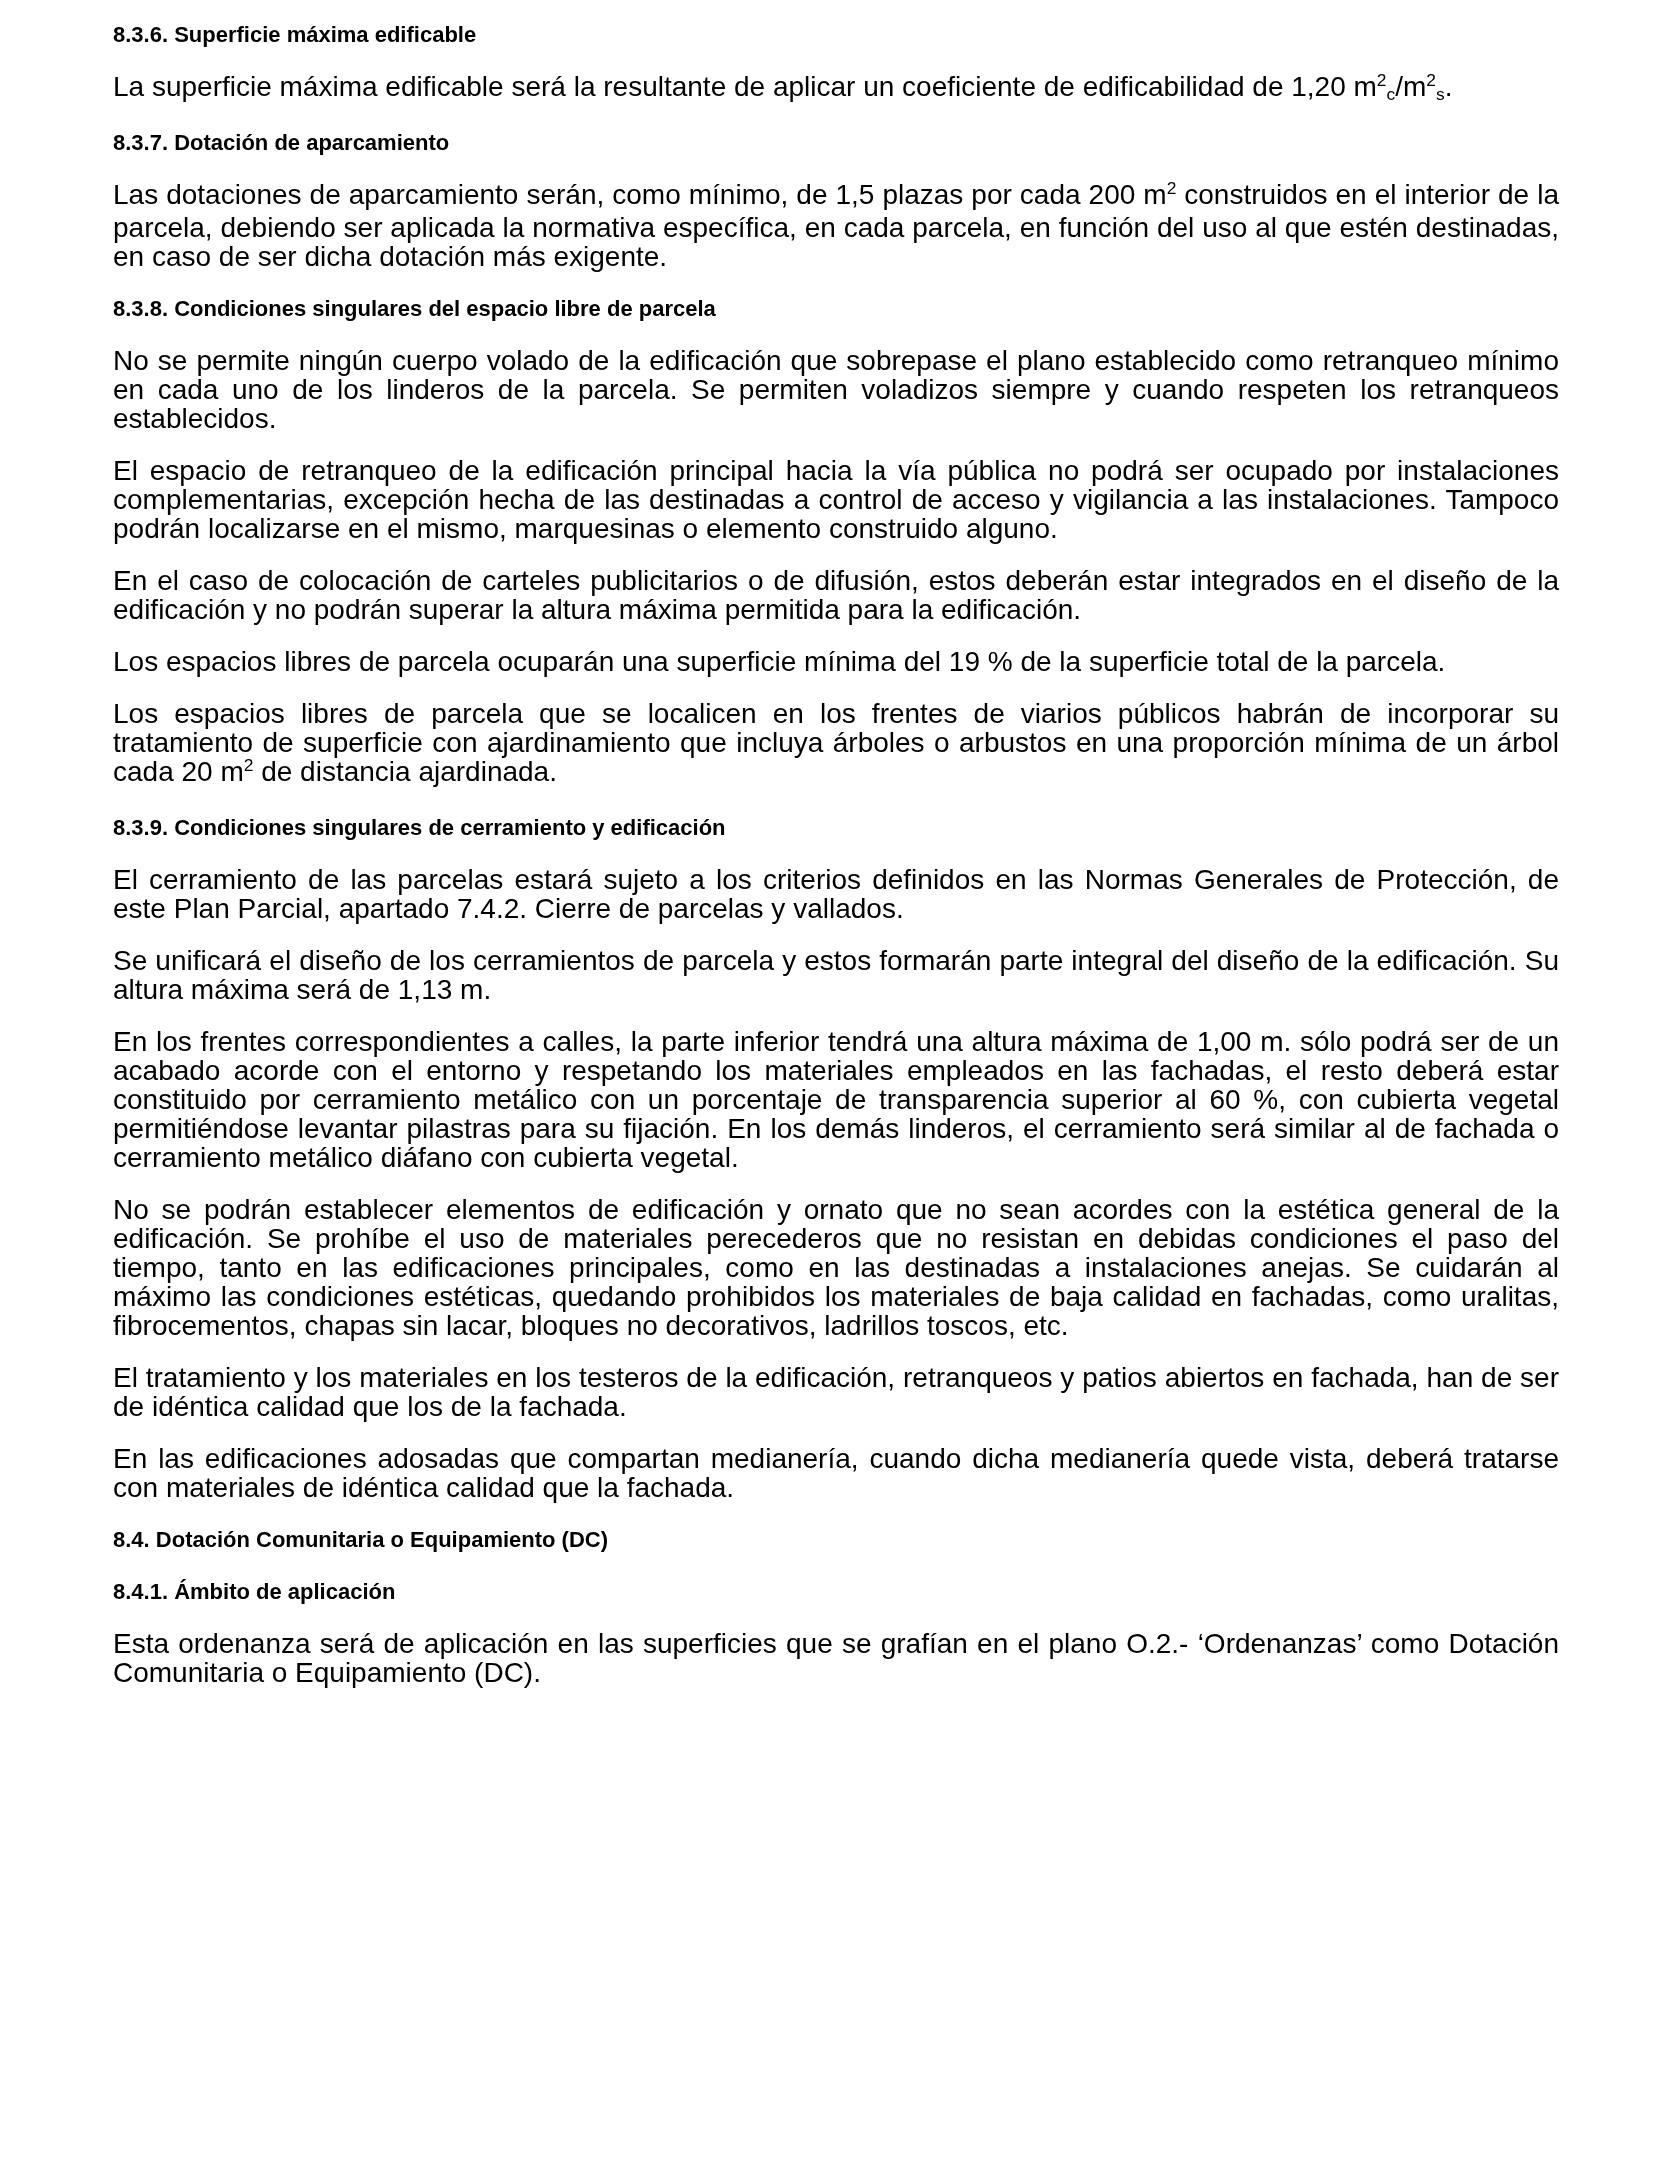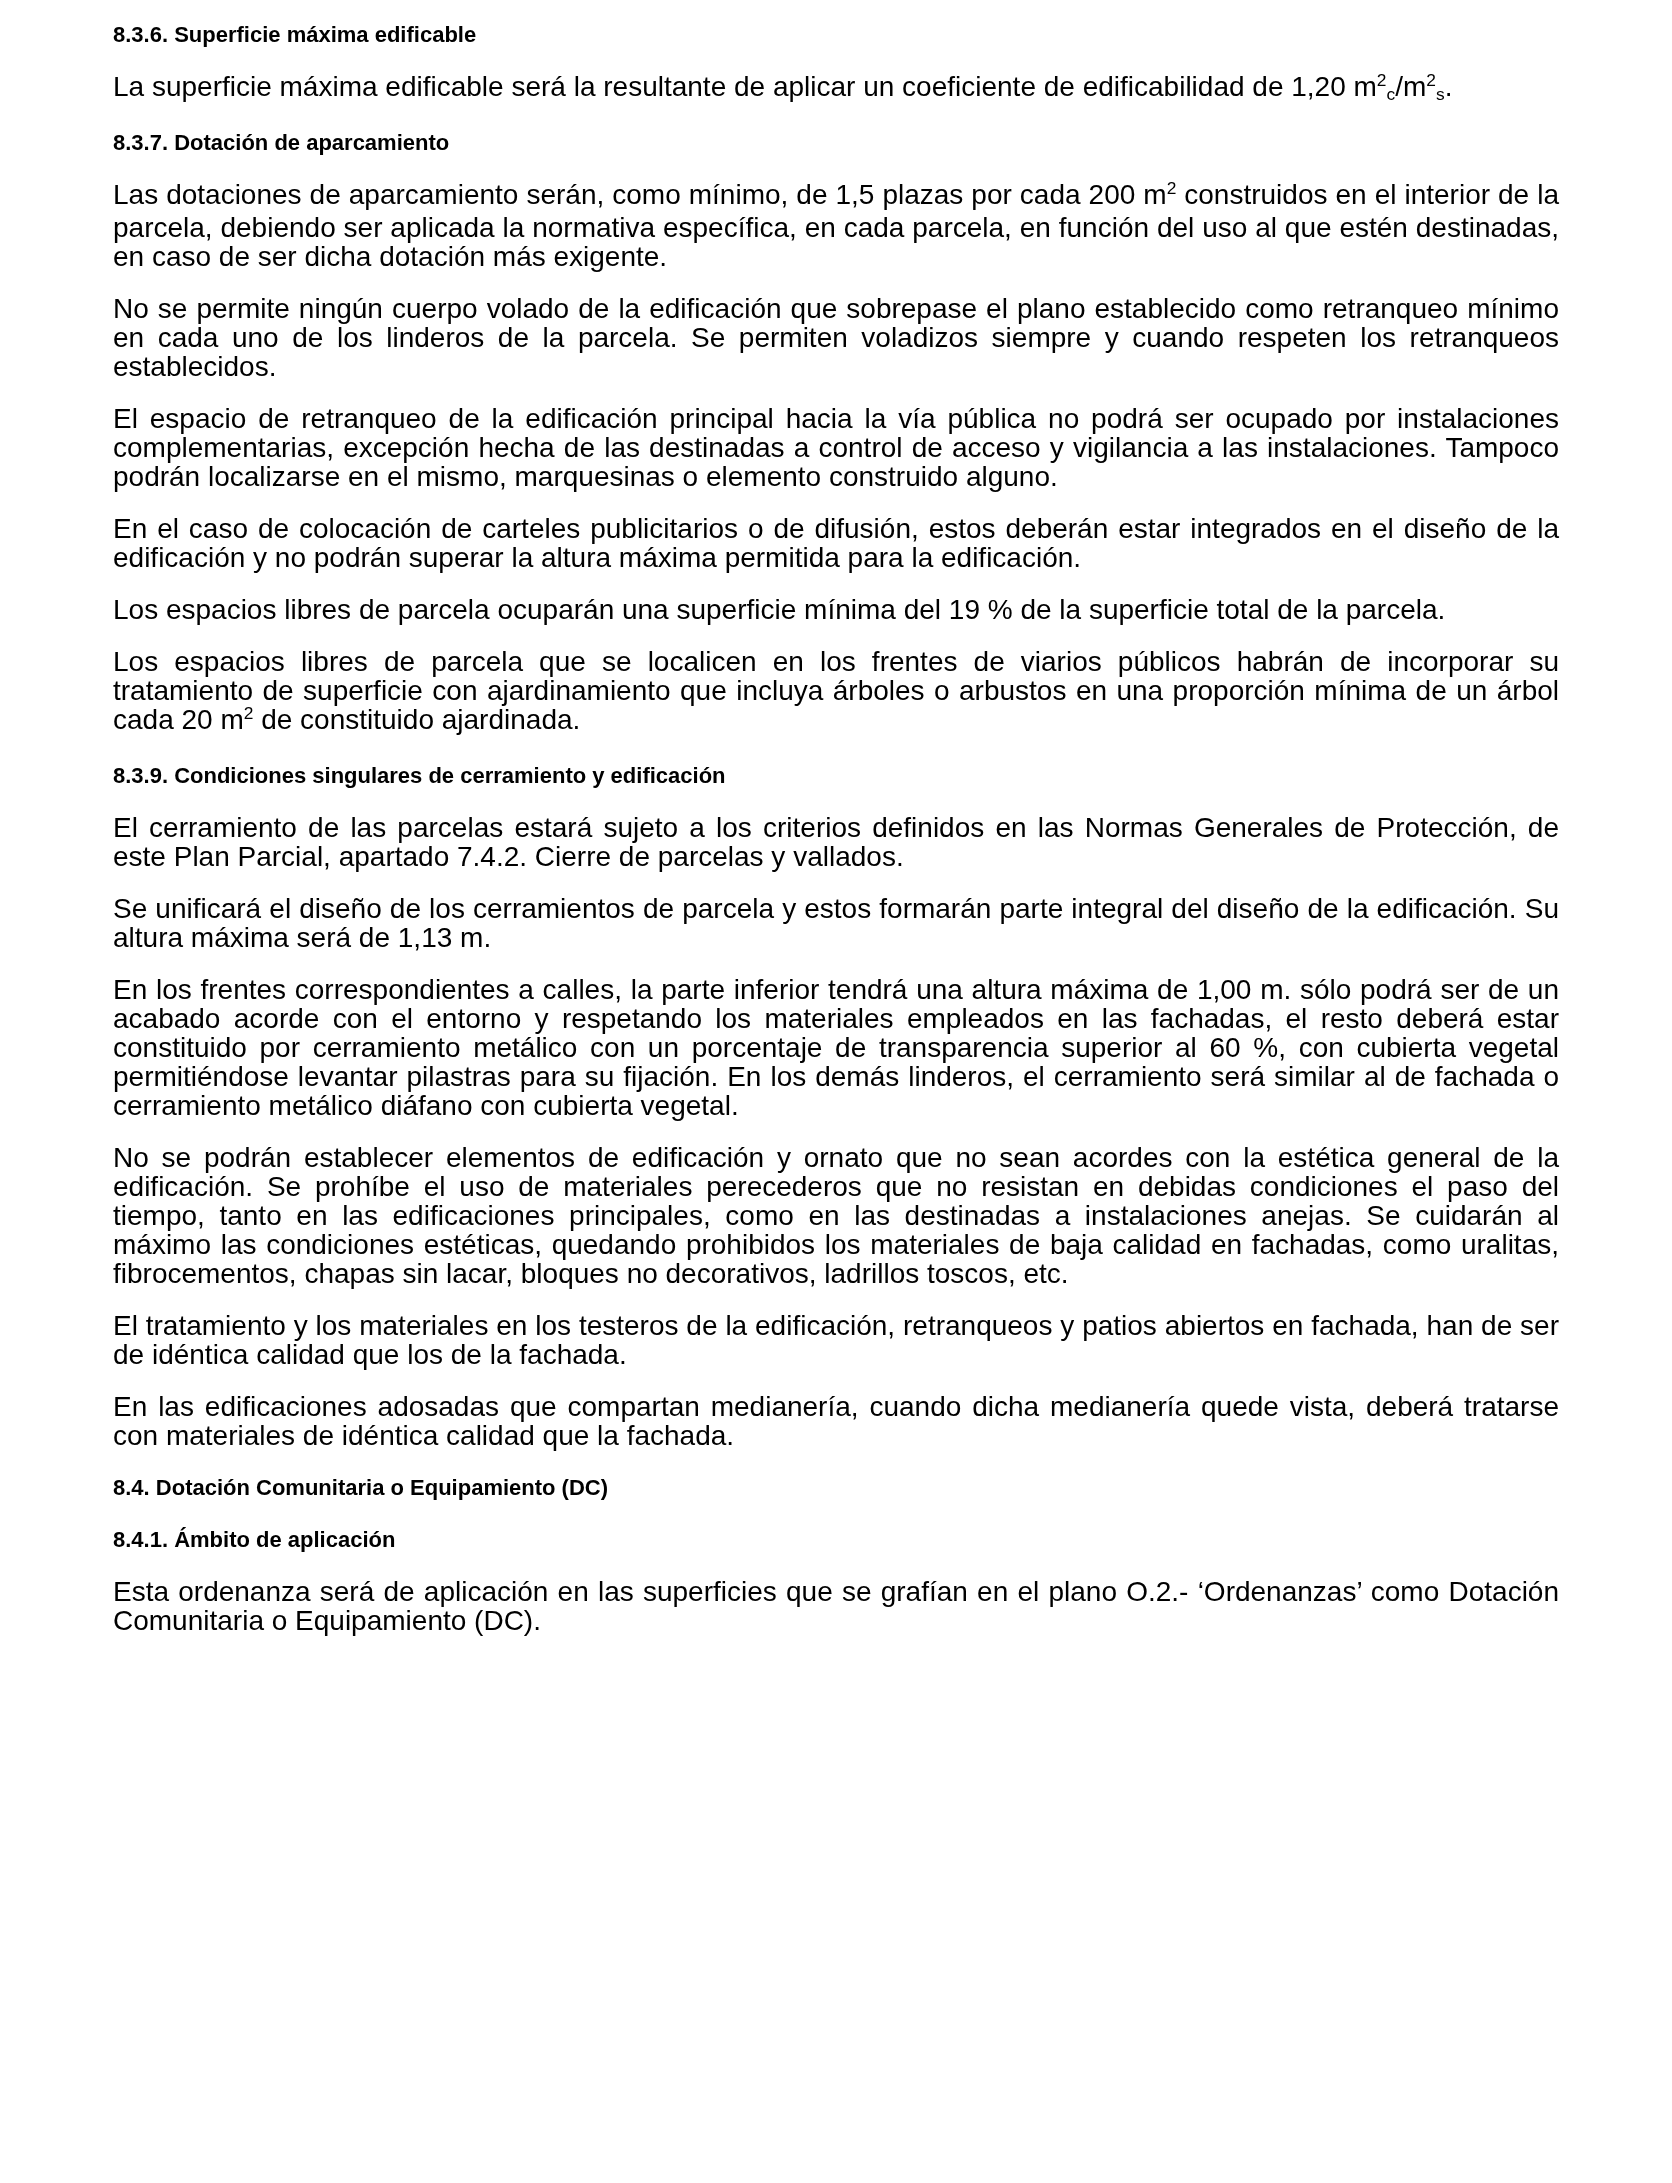--- a/index.html
+++ b/index.html
@@ -50,25 +50,26 @@
 </style>
 </head>
 <body>
 
 <main class="page">
   <section>
       <h3 class="heading">8.3.6. Superficie máxima edificable</h3>
       <p class="paragraph"><span class="run">La superficie máxima edificable será la resultante de aplicar un coeficiente de edificabilidad de 1,20 m</span><span class="sup">2</span><span class="sub">c</span><span class="run">/m</span><span class="sup">2</span><span class="sub">s</span><span class="run">.</span></p>
       <h3 class="heading">8.3.7. Dotación de aparcamiento</h3>
       <p class="paragraph"><span class="run">Las dotaciones de aparcamiento serán, como mínimo, de 1,5 plazas por cada 200 m</span><span class="sup">2</span><span class="run"> construidos en el interior de la parcela, debiendo ser aplicada la normativa específica, en cada parcela, en función del uso al que estén destinadas, en caso de ser dicha dotación más exigente.</span></p>
+      <h3 class="heading">8.3.8. Condiciones singulares del espacio libre de parcela</h3>
       <p class="paragraph">No se permite ningún cuerpo volado de la edificación que sobrepase el plano establecido como retranqueo mínimo en cada uno de los linderos de la parcela. Se permiten voladizos siempre y cuando respeten los retranqueos establecidos.</p>
       <p class="paragraph">El espacio de retranqueo de la edificación principal hacia la vía pública no podrá ser ocupado por instalaciones complementarias, excepción hecha de las destinadas a control de acceso y vigilancia a las instalaciones. Tampoco podrán localizarse en el mismo, marquesinas o elemento construido alguno.</p>
       <p class="paragraph">En el caso de colocación de carteles publicitarios o de difusión, estos deberán estar integrados en el diseño de la edificación y no podrán superar la altura máxima permitida para la edificación.</p>
       <p class="paragraph">Los espacios libres de parcela ocuparán una superficie mínima del 19 % de la superficie total de la parcela.</p>
-      <p class="paragraph"><span class="run">Los espacios libres de parcela que se localicen en los frentes de viarios públicos habrán de incorporar su tratamiento de superficie con ajardinamiento que incluya árboles o arbustos en una proporción mínima de un árbol cada 20 m</span><span class="sup">2</span><span class="run"> de constituido ajardinada.</span></p>
+      <p class="paragraph"><span class="run">Los espacios libres de parcela que se localicen en los frentes de viarios públicos habrán de incorporar su tratamiento de superficie con ajardinamiento que incluya árboles o arbustos en una proporción mínima de un árbol cada 20 m</span><span class="sup">2</span><span class="run"> de distancia ajardinada.</span></p>
       <h3 class="heading">8.3.9. Condiciones singulares de cerramiento y edificación</h3>
       <p class="paragraph">El cerramiento de las parcelas estará sujeto a los criterios definidos en las Normas Generales de Protección, de este Plan Parcial, apartado 7.4.2. Cierre de parcelas y vallados.</p>
       <p class="paragraph">Se unificará el diseño de los cerramientos de parcela y estos formarán parte integral del diseño de la edificación. Su altura máxima será de 1,13 m.</p>
       <p class="paragraph">En los frentes correspondientes a calles, la parte inferior tendrá una altura máxima de 1,00 m. sólo podrá ser de un acabado acorde con el entorno y respetando los materiales empleados en las fachadas, el resto deberá estar constituido por cerramiento metálico con un porcentaje de transparencia superior al 60 %, con cubierta vegetal permitiéndose levantar pilastras para su fijación. En los demás linderos, el cerramiento será similar al de fachada o cerramiento metálico diáfano con cubierta vegetal.</p>
       <p class="paragraph">No se podrán establecer elementos de edificación y ornato que no sean acordes con la estética general de la edificación. Se prohíbe el uso de materiales perecederos que no resistan en debidas condiciones el paso del tiempo, tanto en las edificaciones principales, como en las destinadas a instalaciones anejas. Se cuidarán al máximo las condiciones estéticas, quedando prohibidos los materiales de baja calidad en fachadas, como uralitas, fibrocementos, chapas sin lacar, bloques no decorativos, ladrillos toscos, etc.</p>
       <p class="paragraph">El tratamiento y los materiales en los testeros de la edificación, retranqueos y patios abiertos en fachada, han de ser de idéntica calidad que los de la fachada.</p>
       <p class="paragraph">En las edificaciones adosadas que compartan medianería, cuando dicha medianería quede vista, deberá tratarse con materiales de idéntica calidad que la fachada.</p>
       <h3 class="heading">8.4. Dotación Comunitaria o Equipamiento (DC)</h3>
       <h3 class="heading">8.4.1. Ámbito de aplicación</h3>
       <p class="paragraph">Esta ordenanza será de aplicación en las superficies que se grafían en el plano O.2.- ‘Ordenanzas’ como Dotación Comunitaria o Equipamiento (DC).</p>

